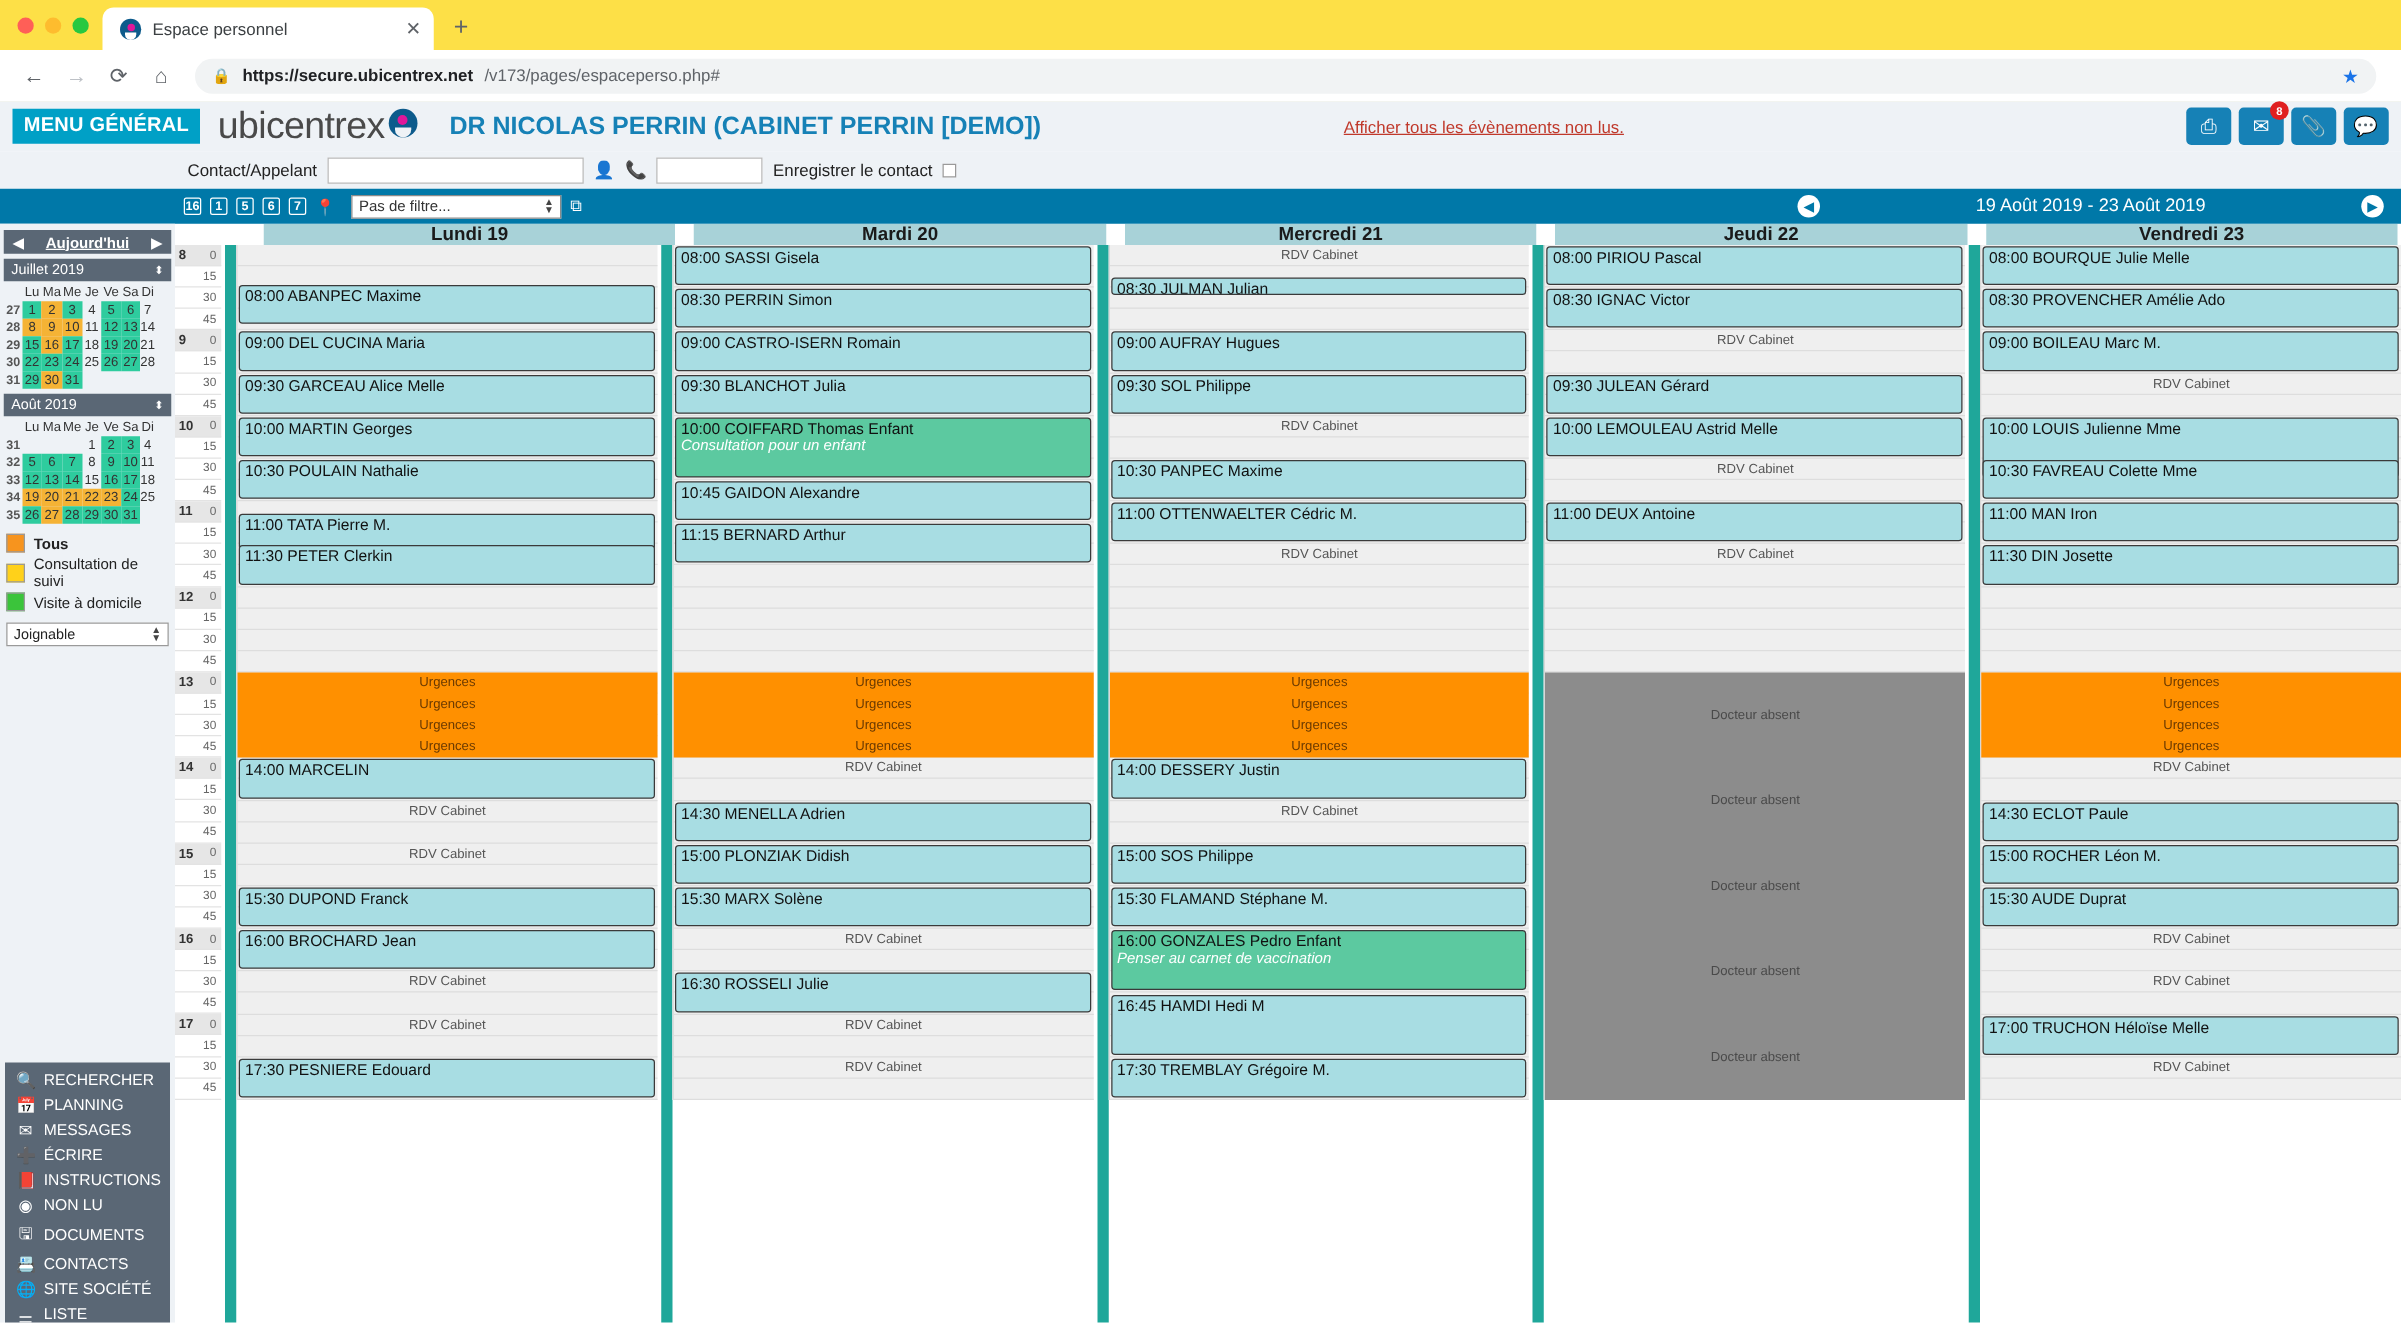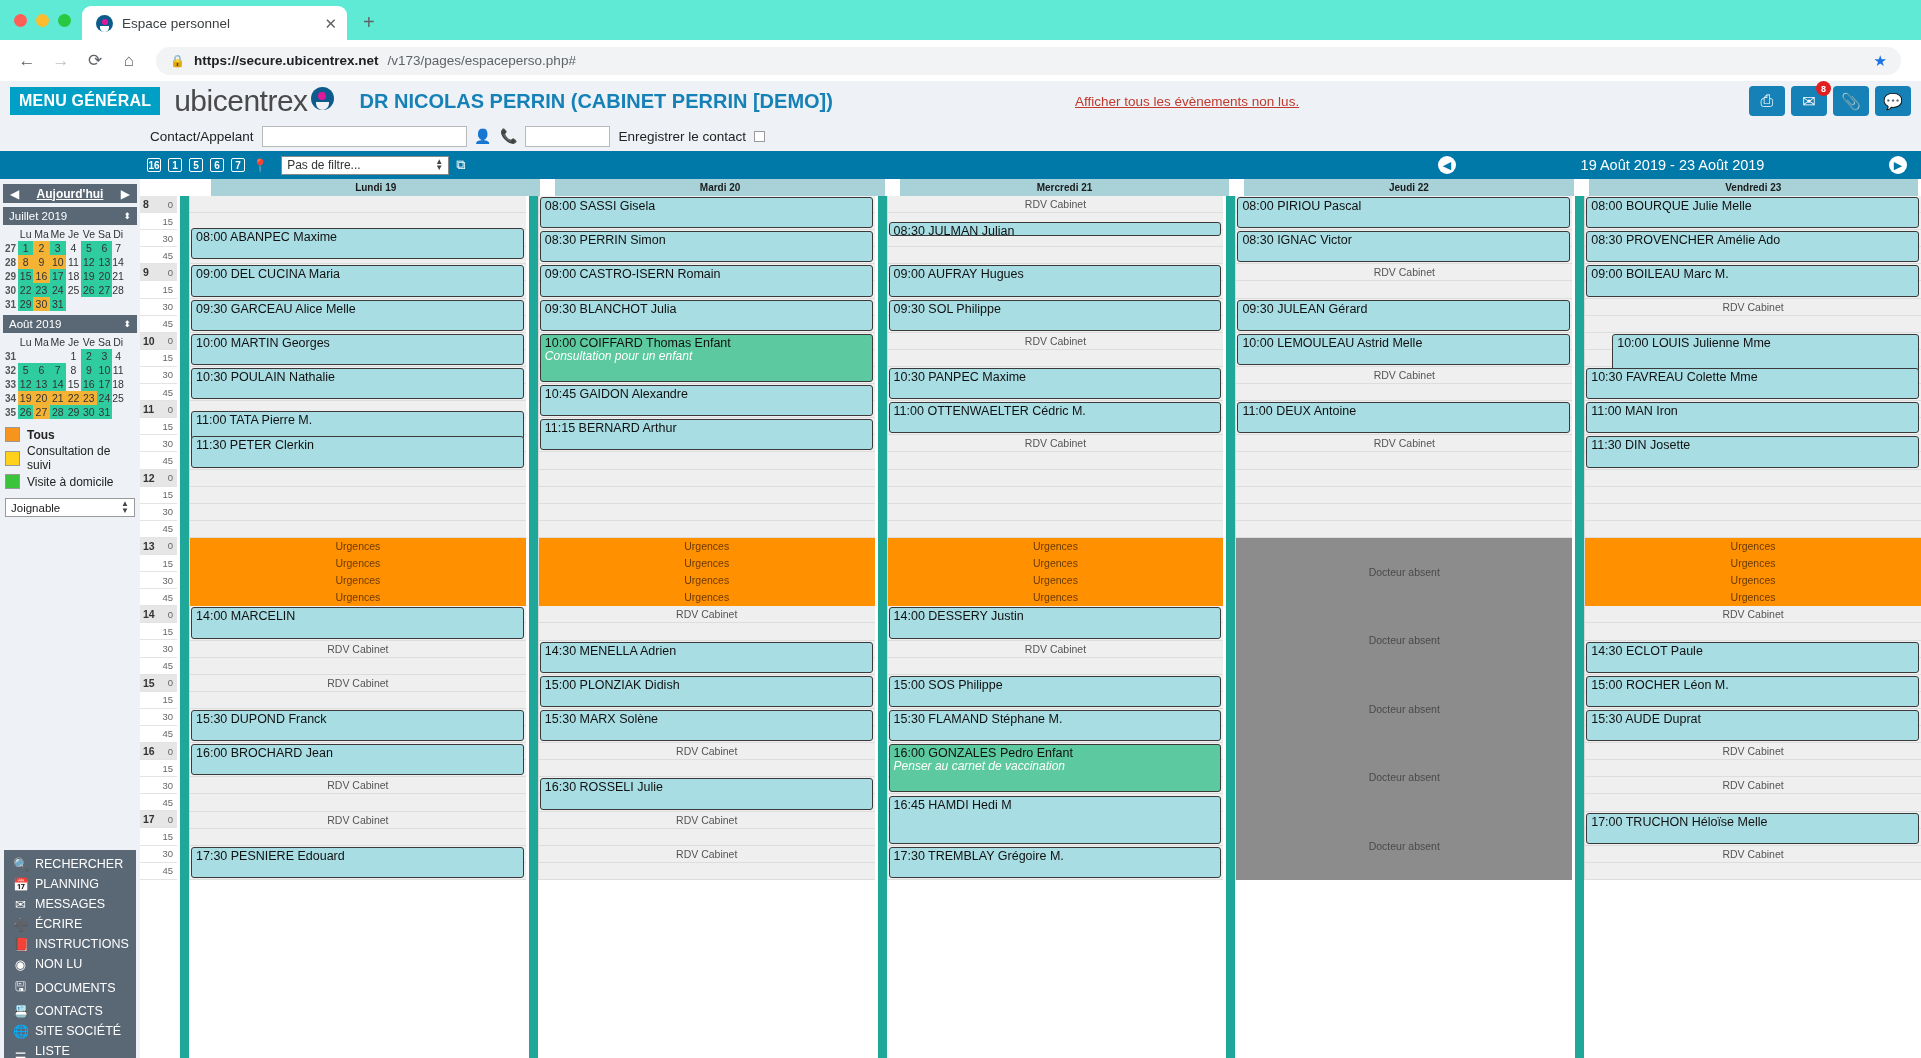--- a/index.html
+++ b/index.html
@@ -5,21 +5,21 @@
   * { box-sizing: border-box; margin:0; padding:0; }
   html,body { width:1921px; height:1058px; overflow:hidden; }
   body {
     font-family: "Liberation Sans", sans-serif;
     background:#ffffff;
     font-size:13px;
     color:#222;
   }
 
   
-  .browser-chrome { width:100%; background:#5eead4; }
+  .browser-chrome { width:100%; background:#fde047; }
   .tabstrip { height:40px; display:flex; align-items:flex-end; padding-left:12px; position:relative; }
   .traffic { position:absolute; left:14px; top:14px; display:flex; gap:9px; }
   .traffic i { width:13px; height:13px; border-radius:50%; display:block; }
   .tl-red{background:#ff5f57;} .tl-yel{background:#febc2e;} .tl-grn{background:#28c840;}
   .tab {
     margin-left:70px; height:34px; min-width:265px; background:#fff;
     border-radius:9px 9px 0 0; display:flex; align-items:center; gap:9px;
     padding:0 10px 0 14px; position:relative;
   }
   .tab-fav { width:17px; height:17px; flex:0 0 17px; position:relative; }
@@ -121,21 +121,21 @@
   }
   .menu-block { position:absolute; bottom:0; left:4px; width:132px; background:#5a6775; padding:4px 0 2px 0;}
   .menu-item { display:flex; align-items:center; gap:7px; color:#fff; font-size:12.5px; padding:2.5px 0 2.5px 9px; cursor:pointer;}
   .menu-item .mi { width:15px; text-align:center; font-size:13px; flex:0 0 15px;}
 
   
   .cal { flex:1; display:flex; flex-direction:column; background:#fff; overflow:hidden;}
   .cal-head { display:flex; height:17px; background:#fff; }
   .hh { flex:0 0 37px; }
   .day-head {
-    flex:1; background:#a8d2d8; color:#1a1a1a; font-size:10px; font-weight:bold;
+    flex:1; background:#a8d2d8; color:#1a1a1a; font-size:15px; font-weight:bold;
     display:flex; align-items:center; justify-content:center; margin:0 3px 0 12px;
   }
   .day-head.first { margin-left:34px; }
   .cal-body { flex:1; display:flex; }
   .timecol { flex:0 0 37px; background:#fff; }
   .trow { height:17.1px; display:flex; align-items:center; justify-content:flex-end; padding-right:4px;
           border-bottom:1px solid #e3e3e3; font-size:9.5px; color:#666; position:relative;}
   .trow .hr { position:absolute; left:3px; font-size:10.5px; font-weight:bold; color:#333; }
   .trow.h0 { background:#e6e6e6; }
   .daycol { flex:1; position:relative; display:flex; }
@@ -916,21 +916,21 @@
             <div class="slotline" style="top: 581.4px; height: 17.1px;"></div>
             <div class="slotline" style="top: 598.5px; height: 17.1px;"></div>
             <div class="slotline" style="top: 615.6px; height: 17.1px;"></div>
             <div class="slotline" style="top: 632.7px; height: 17.1px;"></div>
             <div class="slotline" style="top: 649.8px; height: 17.1px;"></div>
             <div class="slotline" style="top: 666.9px; height: 17.1px;"></div>
             <div class="appt" style="top: 1px; height: 31.2px;"><span>08:00 BOURQUE Julie Melle</span></div>
             <div class="appt" style="top: 35.2px; height: 31.2px;"><span>08:30 PROVENCHER Amélie Ado</span></div>
             <div class="appt" style="top: 69.4px; height: 31.2px;"><span>09:00 BOILEAU Marc M.</span></div>
             <div class="rdv" style="top: 104.6px;">RDV Cabinet</div>
-            <div class="appt" style="top: 137.8px; height: 48px; margin-left: 26px;"><span>10:00 LOUIS Julienne Mme</span></div>
+            <div class="appt" style="top: 137.8px; height: 48px;"><span>10:00 LOUIS Julienne Mme</span></div>
             <div class="appt" style="top: 172px; height: 31.2px;"><span>10:30 FAVREAU Colette Mme</span></div>
             <div class="appt" style="top: 206.2px; height: 31.2px;"><span>11:00 MAN Iron</span></div>
             <div class="appt" style="top: 240.4px; height: 31.2px;"><span>11:30 DIN Josette</span></div>
             <div class="blk urg" style="top: 342px; height: 68.4px;">
               <div class="line" style="height: 17.1px; line-height: 17.1px;">Urgences</div>
               <div class="line" style="height: 17.1px; line-height: 17.1px;">Urgences</div>
               <div class="line" style="height: 17.1px; line-height: 17.1px;">Urgences</div>
               <div class="line" style="height: 17.1px; line-height: 17.1px;">Urgences</div>
             </div>
             <div class="rdv" style="top: 412.4px;">RDV Cabinet</div>

